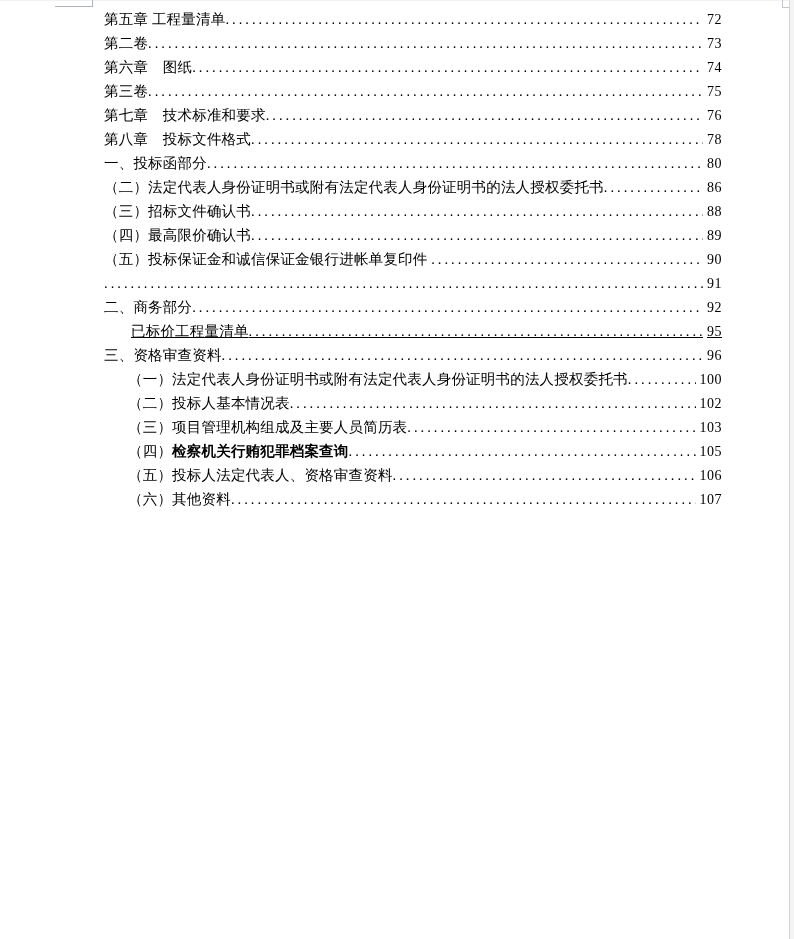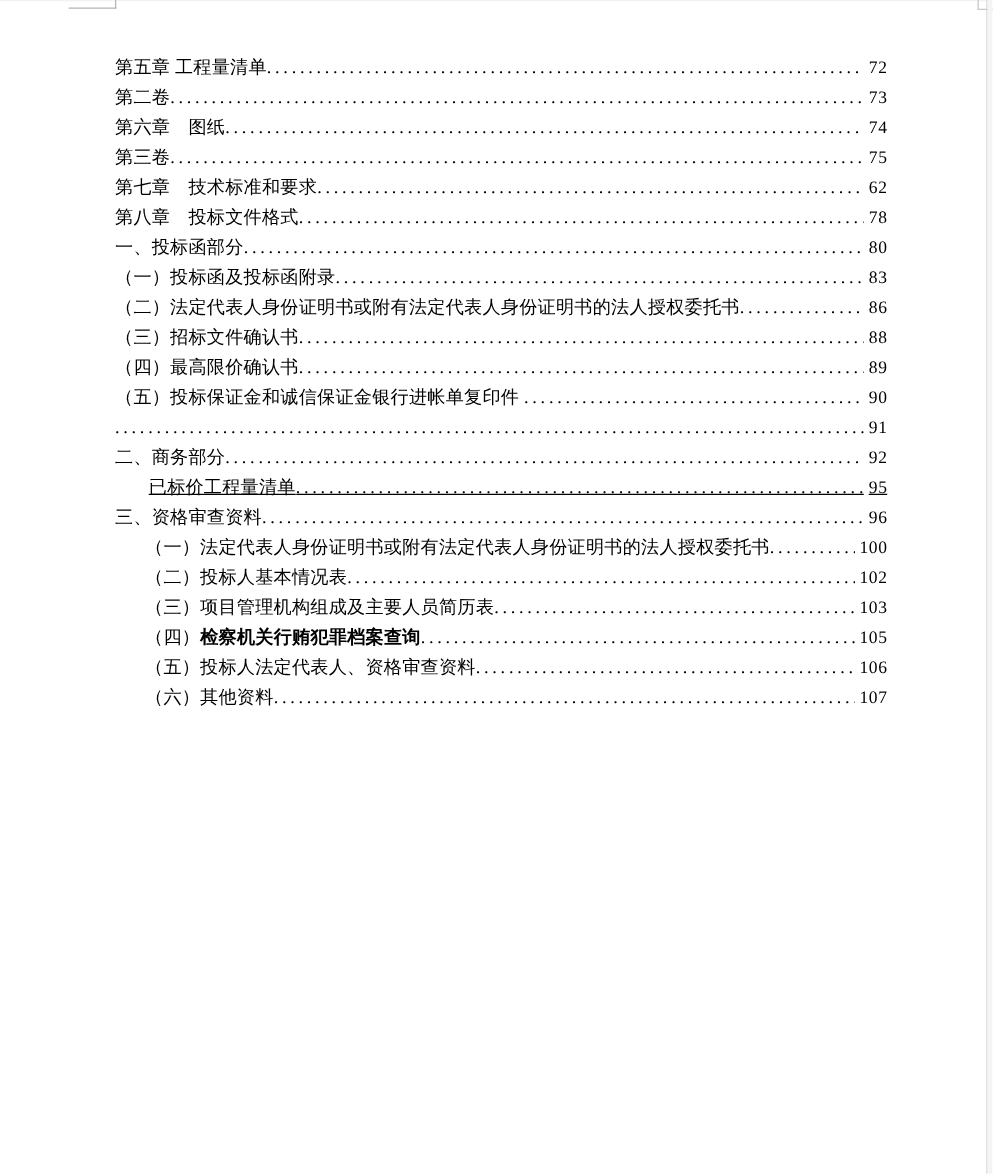--- a/index.html
+++ b/index.html
@@ -58,24 +58,23 @@
     left: 782px;
     width: 12px;
     height: 17px;
     border-left: 1px solid #c2c6ca;
     border-bottom: 1px solid #c2c6ca;
   }
 
   
   .toc {
     position: absolute;
-    left: 92px;
+    left: 104px;
     top: 7px;
     width: 618px; 
-    margin-top: 35px;
   }
   .toc-row {
     display: flex;
     align-items: baseline;
     height: 24px;
     line-height: 24px;
     font-size: 14.5px;
     overflow: hidden;
     white-space: nowrap;
   }
@@ -134,36 +133,31 @@
         <span class="pagenum">74</span>
       </div>
       <div class="toc-row indent-0">
         <span class="title">第三卷</span>
         <span class="leader"></span>
         <span class="pagenum">75</span>
       </div>
       <div class="toc-row indent-0">
         <span class="title">第七章　技术标准和要求</span>
         <span class="leader"></span>
-        <span class="pagenum">62</span>
+        <span class="pagenum">76</span>
       </div>
       <div class="toc-row indent-0">
         <span class="title">第八章　投标文件格式</span>
         <span class="leader"></span>
         <span class="pagenum">78</span>
       </div>
       <div class="toc-row indent-0">
         <span class="title">一、投标函部分</span>
         <span class="leader"></span>
         <span class="pagenum">80</span>
-      </div>
-      <div class="toc-row indent-0">
-        <span class="title">（一）投标函及投标函附录</span>
-        <span class="leader"></span>
-        <span class="pagenum">83</span>
       </div>
       <div class="toc-row indent-0">
         <span class="title">（二）法定代表人身份证明书或附有法定代表人身份证明书的法人授权委托书</span>
         <span class="leader"></span>
         <span class="pagenum">86</span>
       </div>
       <div class="toc-row indent-0">
         <span class="title">（三）招标文件确认书</span>
         <span class="leader"></span>
         <span class="pagenum">88</span>

